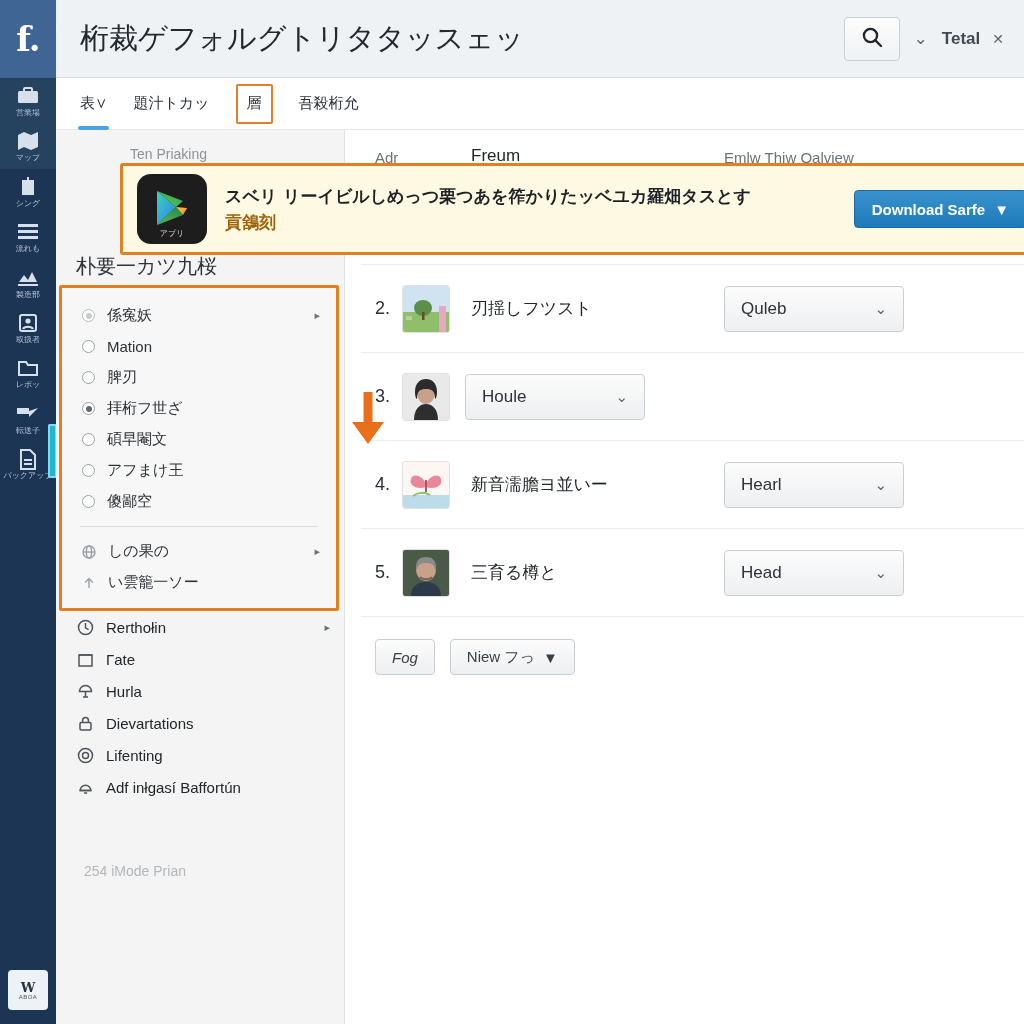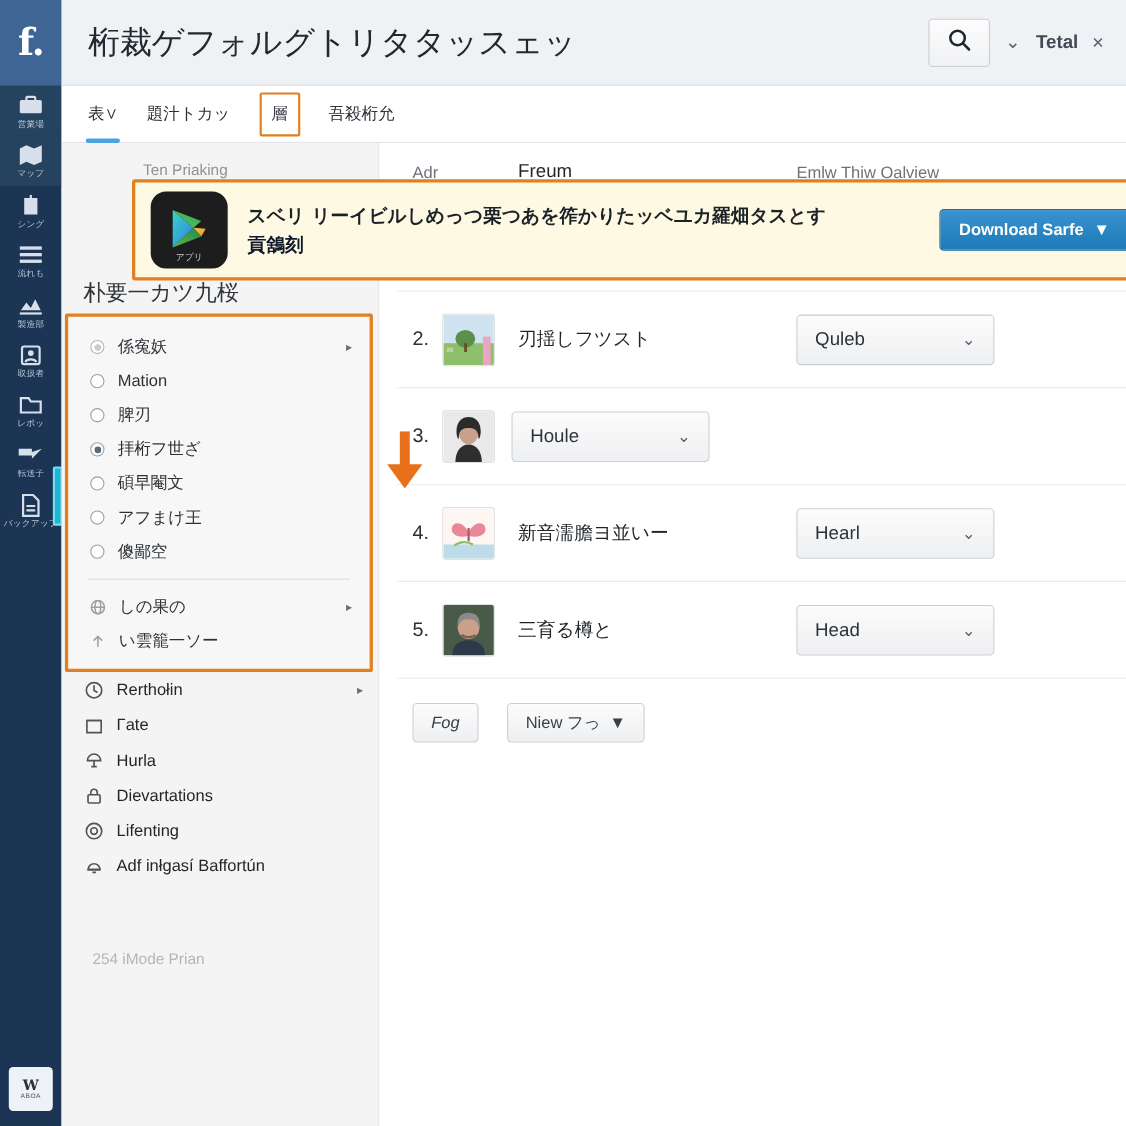--- a/index.html
+++ b/index.html
@@ -333,21 +333,21 @@
     background: linear-gradient(#fcfcfc,#eeeff1);
     border: 1px solid #c9ced3;
     border-radius: 4px;
     display: flex; align-items: center; justify-content: space-between;
     padding: 0 16px;
     cursor: pointer;
   }
   .dd-label { font-size: 17px; color: #2c3238; filter: blur(0.3px); }
   .dd-caret { color: #5b6168; font-size: 15px; }
 
-  .btnbar { display: flex; gap: 26px; padding: 22px 0 0 30px; align-items: flex-end; }
+  .btnbar { display: flex; gap: 15px; padding: 22px 0 0 30px; align-items: flex-end; }
   .btn {
     background: linear-gradient(#fcfcfc,#eeeff1);
     border: 1px solid #c9ced3;
     border-radius: 4px;
     height: 36px;
     padding: 0 16px;
     display: flex; align-items: center; gap: 8px;
     font-size: 15px; color: #3a4046;
     cursor: pointer;
     filter: blur(0.3px);
@@ -384,21 +384,21 @@
     flex: 1 1 auto;
     min-width: 0;
   }
   .banner-l1 {
     font-size: 17px; color: #1c2126; font-weight: bold;
     font-family: "DejaVu Sans", sans-serif;
     filter: blur(0.35px);
     white-space: nowrap; overflow: hidden;
   }
   .banner-l2 {
-    font-size: 17px; color: #0f172a; font-weight: bold;
+    font-size: 17px; color: #a16207; font-weight: bold;
     font-family: "DejaVu Sans", sans-serif;
     filter: blur(0.35px);
     margin-top: 3px;
   }
   .banner-btn {
     flex: 0 0 auto;
     background: linear-gradient(#3a93cf,#1d79b8);
     border: 1px solid #1a6a9f;
     border-radius: 4px;
     height: 38px;

